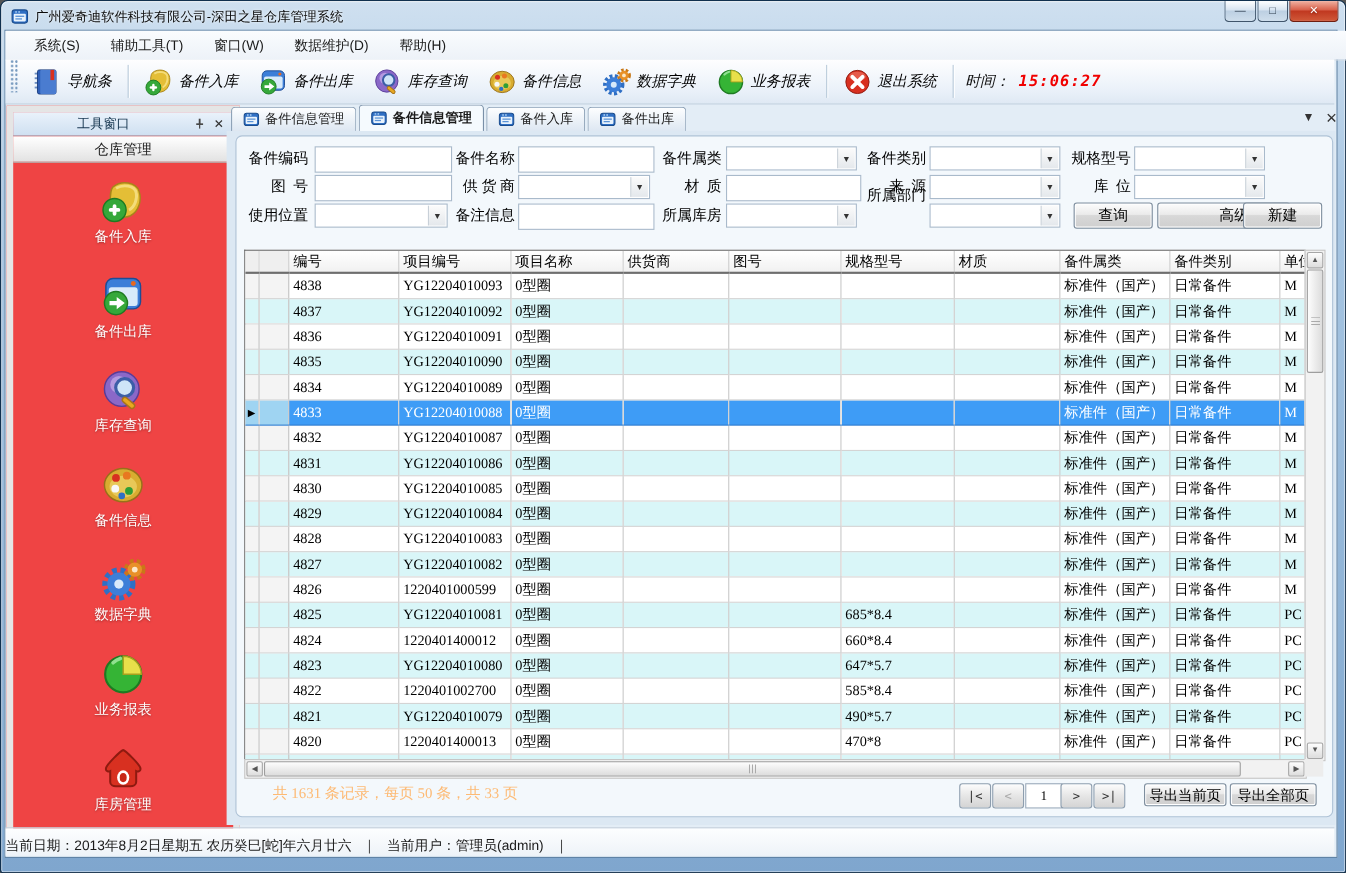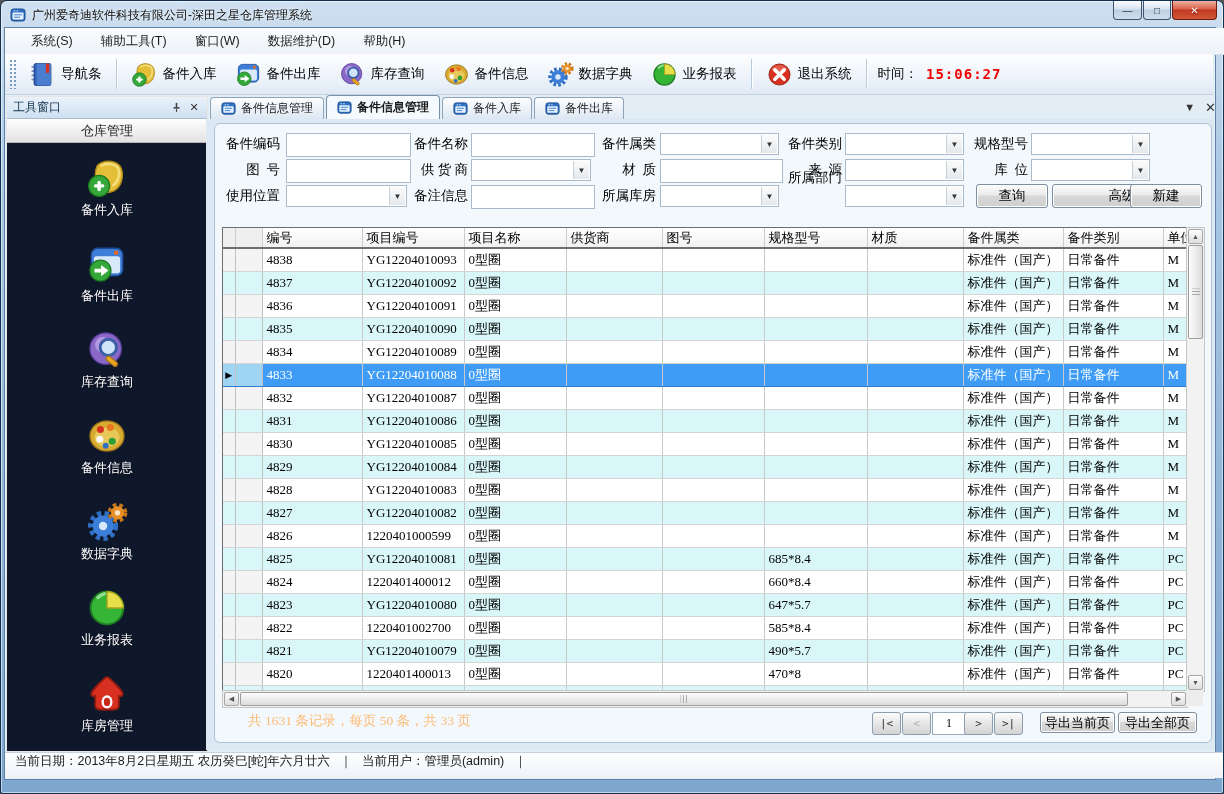--- a/index.html
+++ b/index.html
@@ -19,34 +19,34 @@
   .win-btn.min{width:27px}.win-btn.max{width:26px}
   .win-btn.close{width:43px;background:linear-gradient(180deg,#F0B0A0,#D8604A 45%,#C03820 50%,#D05838);color:#fff;
            font-weight:bold;border-color:#6E1E10;text-shadow:0 1px 2px #801808;}
   .inner{position:absolute;left:4px;top:27px;width:1210px;height:751px;background:#E3EDF6;border:1px solid #5F83A6;}
   
   .menubar{position:absolute;left:5px;top:28px;width:1208px;height:26px;background:linear-gradient(#FAFCFE,#EDF2F8);
            border-bottom:1px solid #D5DDE6;display:flex;align-items:center;padding-left:14px;gap:4px;}
   .menu-item{padding:3px 12px;font-size:12.5px;color:#1A1A1A;}
   .toolbar{position:absolute;left:5px;top:54px;width:1208px;height:40px;
            background:linear-gradient(#FEFEFF,#EAF1F9 70%,#DFE9F4);border-bottom:1px solid #C3D2E0;
-           display:flex;align-items:center;}
+           display:flex;font-style:italic;}
   .tb-grip{width:7px;height:30px;margin:0 4px 0 4px;
            background-image:radial-gradient(#7A9CC0 1px,transparent 1.3px);background-size:4px 4px;}
   .tb-items{display:flex;align-items:center;height:100%;}
   .tb-item{display:flex;align-items:center;gap:5px;padding:4px 8px;margin:0 1px;border-radius:3px;}
   .tb-label{font-family:"Liberation Serif","DejaVu Serif",serif;font-size:13.5px;color:#000;}
   .tb-sep{width:1px;height:30px;background:#B9CADA;margin:0 5px;box-shadow:1px 0 0 #fff;}
   .tb-time{display:flex;align-items:center;gap:8px;padding-left:6px;}
   .tb-time .t-label{font-family:"Liberation Serif","DejaVu Serif",serif;font-size:13.5px;}
   .tb-time .t-value{font-family:"DejaVu Sans Mono","Liberation Mono",monospace;font-size:14px;font-weight:bold;color:#F00000;letter-spacing:1px;}
   .icon{display:inline-flex;align-items:center;justify-content:center;}
   .icon svg{width:100%;height:100%;display:block;}
   
-  .sidebar{position:absolute;left:6px;top:96px;width:200px;height:654px;border:1px solid #e5e5e5;background:#0f172a;}
+  .sidebar{position:absolute;left:6px;top:96px;width:200px;height:654px;border:6px solid #e5e5e5;background:#ef4444;text-align:center;}
   .sb-header{height:21px;background:linear-gradient(#EAF2FB,#CFE0F1);border-bottom:1px solid #A9BCCF;
              display:flex;align-items:center;padding:0 6px;font-size:12px;color:#15354F;}
   .sb-header .sb-title{flex:1;}
   .sb-hbtn{width:14px;height:14px;display:flex;align-items:center;justify-content:center;color:#333;font-size:11px;margin-left:4px;}
   .sb-section{height:23px;background:linear-gradient(#FFFFFF,#E2E2E2);border-bottom:1px solid #B5B5B5;
               display:flex;align-items:center;justify-content:center;font-size:13px;color:#222;}
   .sb-body{padding-top:14px;display:flex;flex-direction:column;align-items:center;}
   .sb-item{width:120px;display:flex;flex-direction:column;align-items:center;margin-bottom:24px;}
   .sb-item .icon{width:42px;height:42px;}
   .sb-item .sb-label{margin-top:2px;font-size:13px;color:#FFFFFF;text-shadow:0 1px 2px rgba(0,0,0,.35);}
@@ -105,21 +105,21 @@
                  font-size:13.5px;color:#fdba74;}
   .pg-btn{position:absolute;top:712px;height:21px;background:linear-gradient(#FCFCFC,#E6E6E6 50%,#D4D4D4);
           border:1px solid #8E9EAE;border-radius:3px;display:flex;align-items:center;justify-content:center;
           font-size:11px;color:#333;font-family:"DejaVu Sans Mono","Liberation Mono",monospace;}
   .pg-btn.disabled{color:#AAA;}
   .pg-page{position:absolute;top:712px;left:932px;width:28px;height:19px;border:1px solid #9AAABB;background:#fff;
            text-align:center;font-size:12px;font-family:"Liberation Serif","DejaVu Serif",serif;}
   .pg-export{font-family:"Liberation Serif","DejaVu Serif",serif;font-size:13px;}
   
   .statusbar{position:absolute;left:5px;top:752px;width:1208px;height:25px;background:linear-gradient(#FDFEFF,#EEF3F8);
-             border-top:1px solid #C8D2DC;display:flex;align-items:flex-start;padding-left:10px;gap:10px;
+             border-top:1px solid #C8D2DC;display:flex;align-items:flex-end;gap:10px;
              font-size:12.5px;color:#1A1A1A;}
 </style>
 </head>
 <body>
 
 <div class="screen">
   <div class="frame"></div>
 
   <div class="titlebar">
     <span class="icon" style="width:16px;height:16px">

